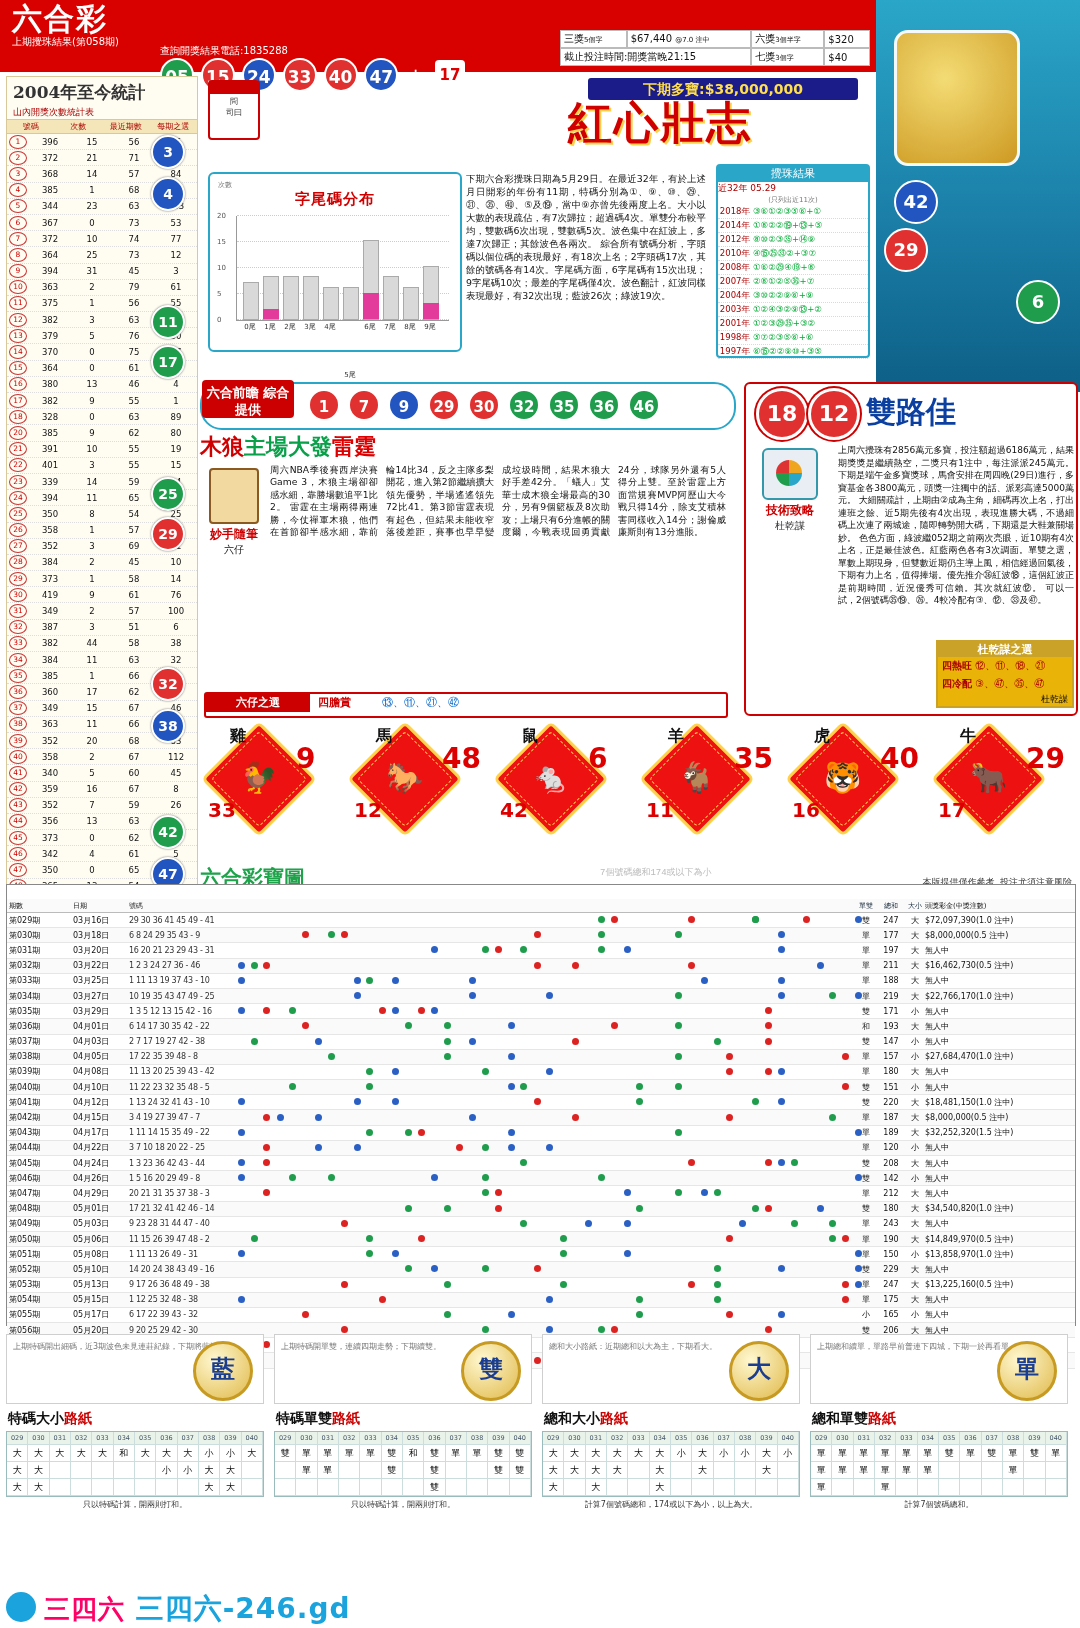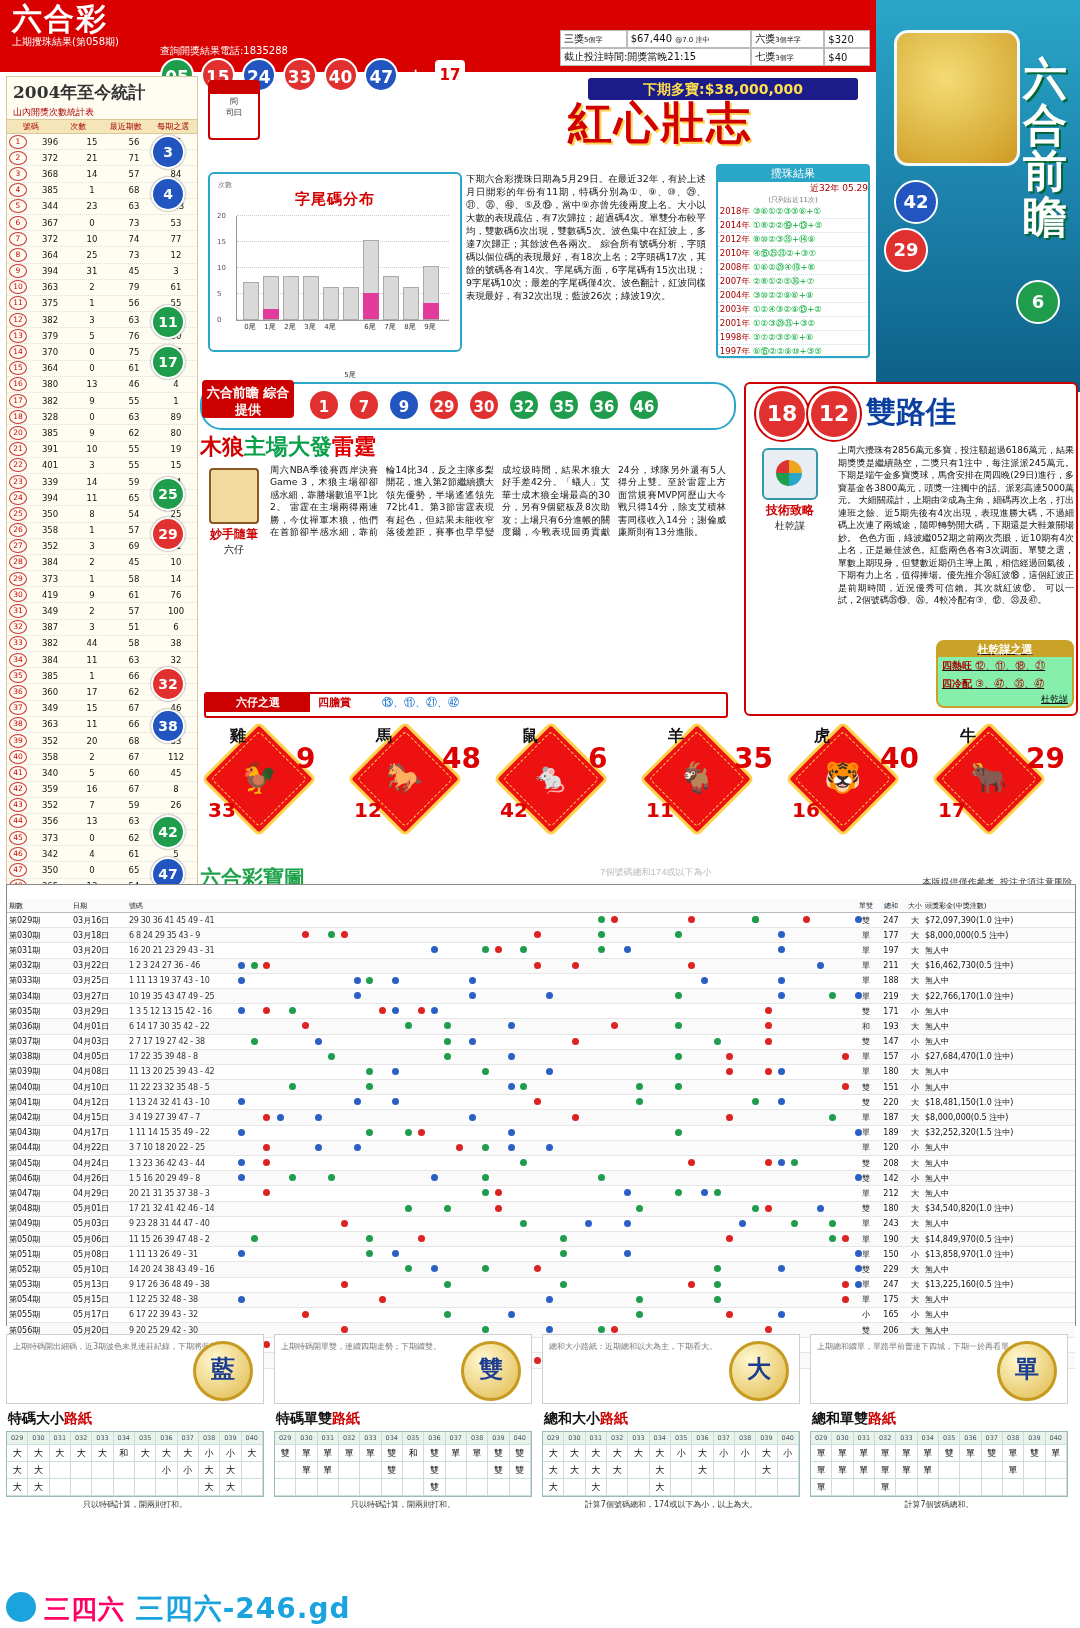--- a/index.html
+++ b/index.html
@@ -100,21 +100,21 @@
   .dual-ball{position:absolute;top:4px;width:46px;height:46px;border-radius:50%;background:#e03030;color:#fff;
              font-weight:bold;font-size:22px;text-align:center;line-height:46px;border:3px solid #fff;box-shadow:0 0 0 2px #c00;}
   .dual-title{position:absolute;left:120px;top:8px;font-size:30px;font-weight:bold;color:#0b3fa0;}
   .dual-body{font-size:9px;line-height:12.5px;padding:2px 6px;text-align:justify;}
   .tech{position:absolute;left:6px;top:64px;width:76px;text-align:center;}
   .tech-ic{width:52px;height:48px;margin:0 auto;background:#e9eef5;border:2px solid #39a;border-radius:6px;position:relative;}
   .tech-ic:after{content:"";position:absolute;left:12px;top:10px;width:26px;height:26px;border-radius:50%;
                  background:conic-gradient(#f0a51e 0 25%,#2aa6c8 0 50%,#1f9d4d 0 75%,#d33 0);}
   .tech-t{font-size:12px;font-weight:bold;color:#c00;margin-top:2px;}
   .tech-s{font-size:10px;color:#333;}
-  .dual-pick{position:absolute;left:190px;bottom:6px;width:134px;background:#86efac;border:2px solid #c9a227;border-radius:8px;text-decoration:underline;}
+  .dual-pick{position:absolute;left:190px;bottom:6px;width:134px;background:#eab308;border:2px solid #c9a227;border-radius:0;}
   .dual-pick h5{margin:0;background:#c9a227;color:#fff;font-size:11px;text-align:center;line-height:15px;}
   .dp-line{font-size:10px;padding:2px 4px;color:#a00;}
 
   
   .wolf{position:absolute;left:200px;top:432px;width:530px;height:286px;}
   .wolf-h{font-size:22px;font-weight:bold;color:#0aa04a;}
   .wolf-h .red{color:#d00;}
   .wolf-ic{position:absolute;left:4px;top:36px;width:60px;text-align:center;}
   .wolf-ic .pad{width:46px;height:52px;margin:0 auto;background:#f2d9a0;border:2px solid #8a5a22;border-radius:4px;}
   .wolf-ic .t{font-size:12px;font-weight:bold;color:#c00;margin-top:2px;}
@@ -214,21 +214,20 @@
         <td colspan="2">截止投注時間:開獎當晚21:15</td>
         <td><span>七獎</span><span class="sml">3個字</span></td>
         <td>$40</td>
       </tr>
     </tbody>
       </table>
   </div>
 
   <div class="rbanner">
     <div class="rb-coin"></div>
-    <div class="rb-title">六合前瞻</div>
     <div class="rb-ball bl-b" style="left:18px;top:180px;">42</div>
     <div class="rb-ball bl-r" style="left:8px;top:228px;">29</div>
     <div class="rb-ball bl-g" style="left:140px;top:280px;">6</div>
   </div>
 
   <div class="leftcol">
     <h3>2004年至今統計</h3>
     <div class="lc-sub">山內開獎次數統計表</div>
     <div class="lc-head">
       <div>號碼</div>
@@ -640,21 +639,21 @@
           </div>
           <div class="xl" style="left: 182px;">9尾</div>
         </div>
     </div>
 
     <div class="article">下期六合彩攪珠日期為5月29日。在最近32年，有於上述月日開彩的年份有11期，特碼分別為①、⑨、⑩、㉙、㉛、㉟、㊵、⑤及⑲，當中⑨亦曾先後兩度上名。大小以大數的表現疏佔，有7次歸拉；超過碼4次。單雙分布較平均，雙數碼6次出現，雙數碼5次。波色集中在紅波上，多達7次歸正；其餘波色各兩次。
 綜合所有號碼分析，字頭碼以個位碼的表現最好，有18次上名；2字頭碼17次，其餘的號碼各有14次。字尾碼方面，6字尾碼有15次出現；9字尾碼10次；最差的字尾碼僅4次。波色翻計，紅波同樣表現最好，有32次出現；藍波26次；綠波19次。</div>
 
     <div class="rbox">
       <div class="rbox-h">攪珠結果</div>
-      <div style="font-size:9px;text-align:right;color:#a00;">近32年 05.29</div>
+      <div style="font-size:9px;text-align:left;color:#a00;">近32年 05.29</div>
       <div style="font-size:7px;text-align:center;color:#777;">(只列出近11次)</div>
       <div id="yearRows">
           <div class="yrow">
             <span class="y">2018年</span>
             <span class="v">③⑥①②③⑤⑥+①</span>
           </div>
           <div class="yrow">
             <span class="y">2014年</span>
             <span class="v">①⑧②②⑲+⑬+⑤</span>
           </div>

